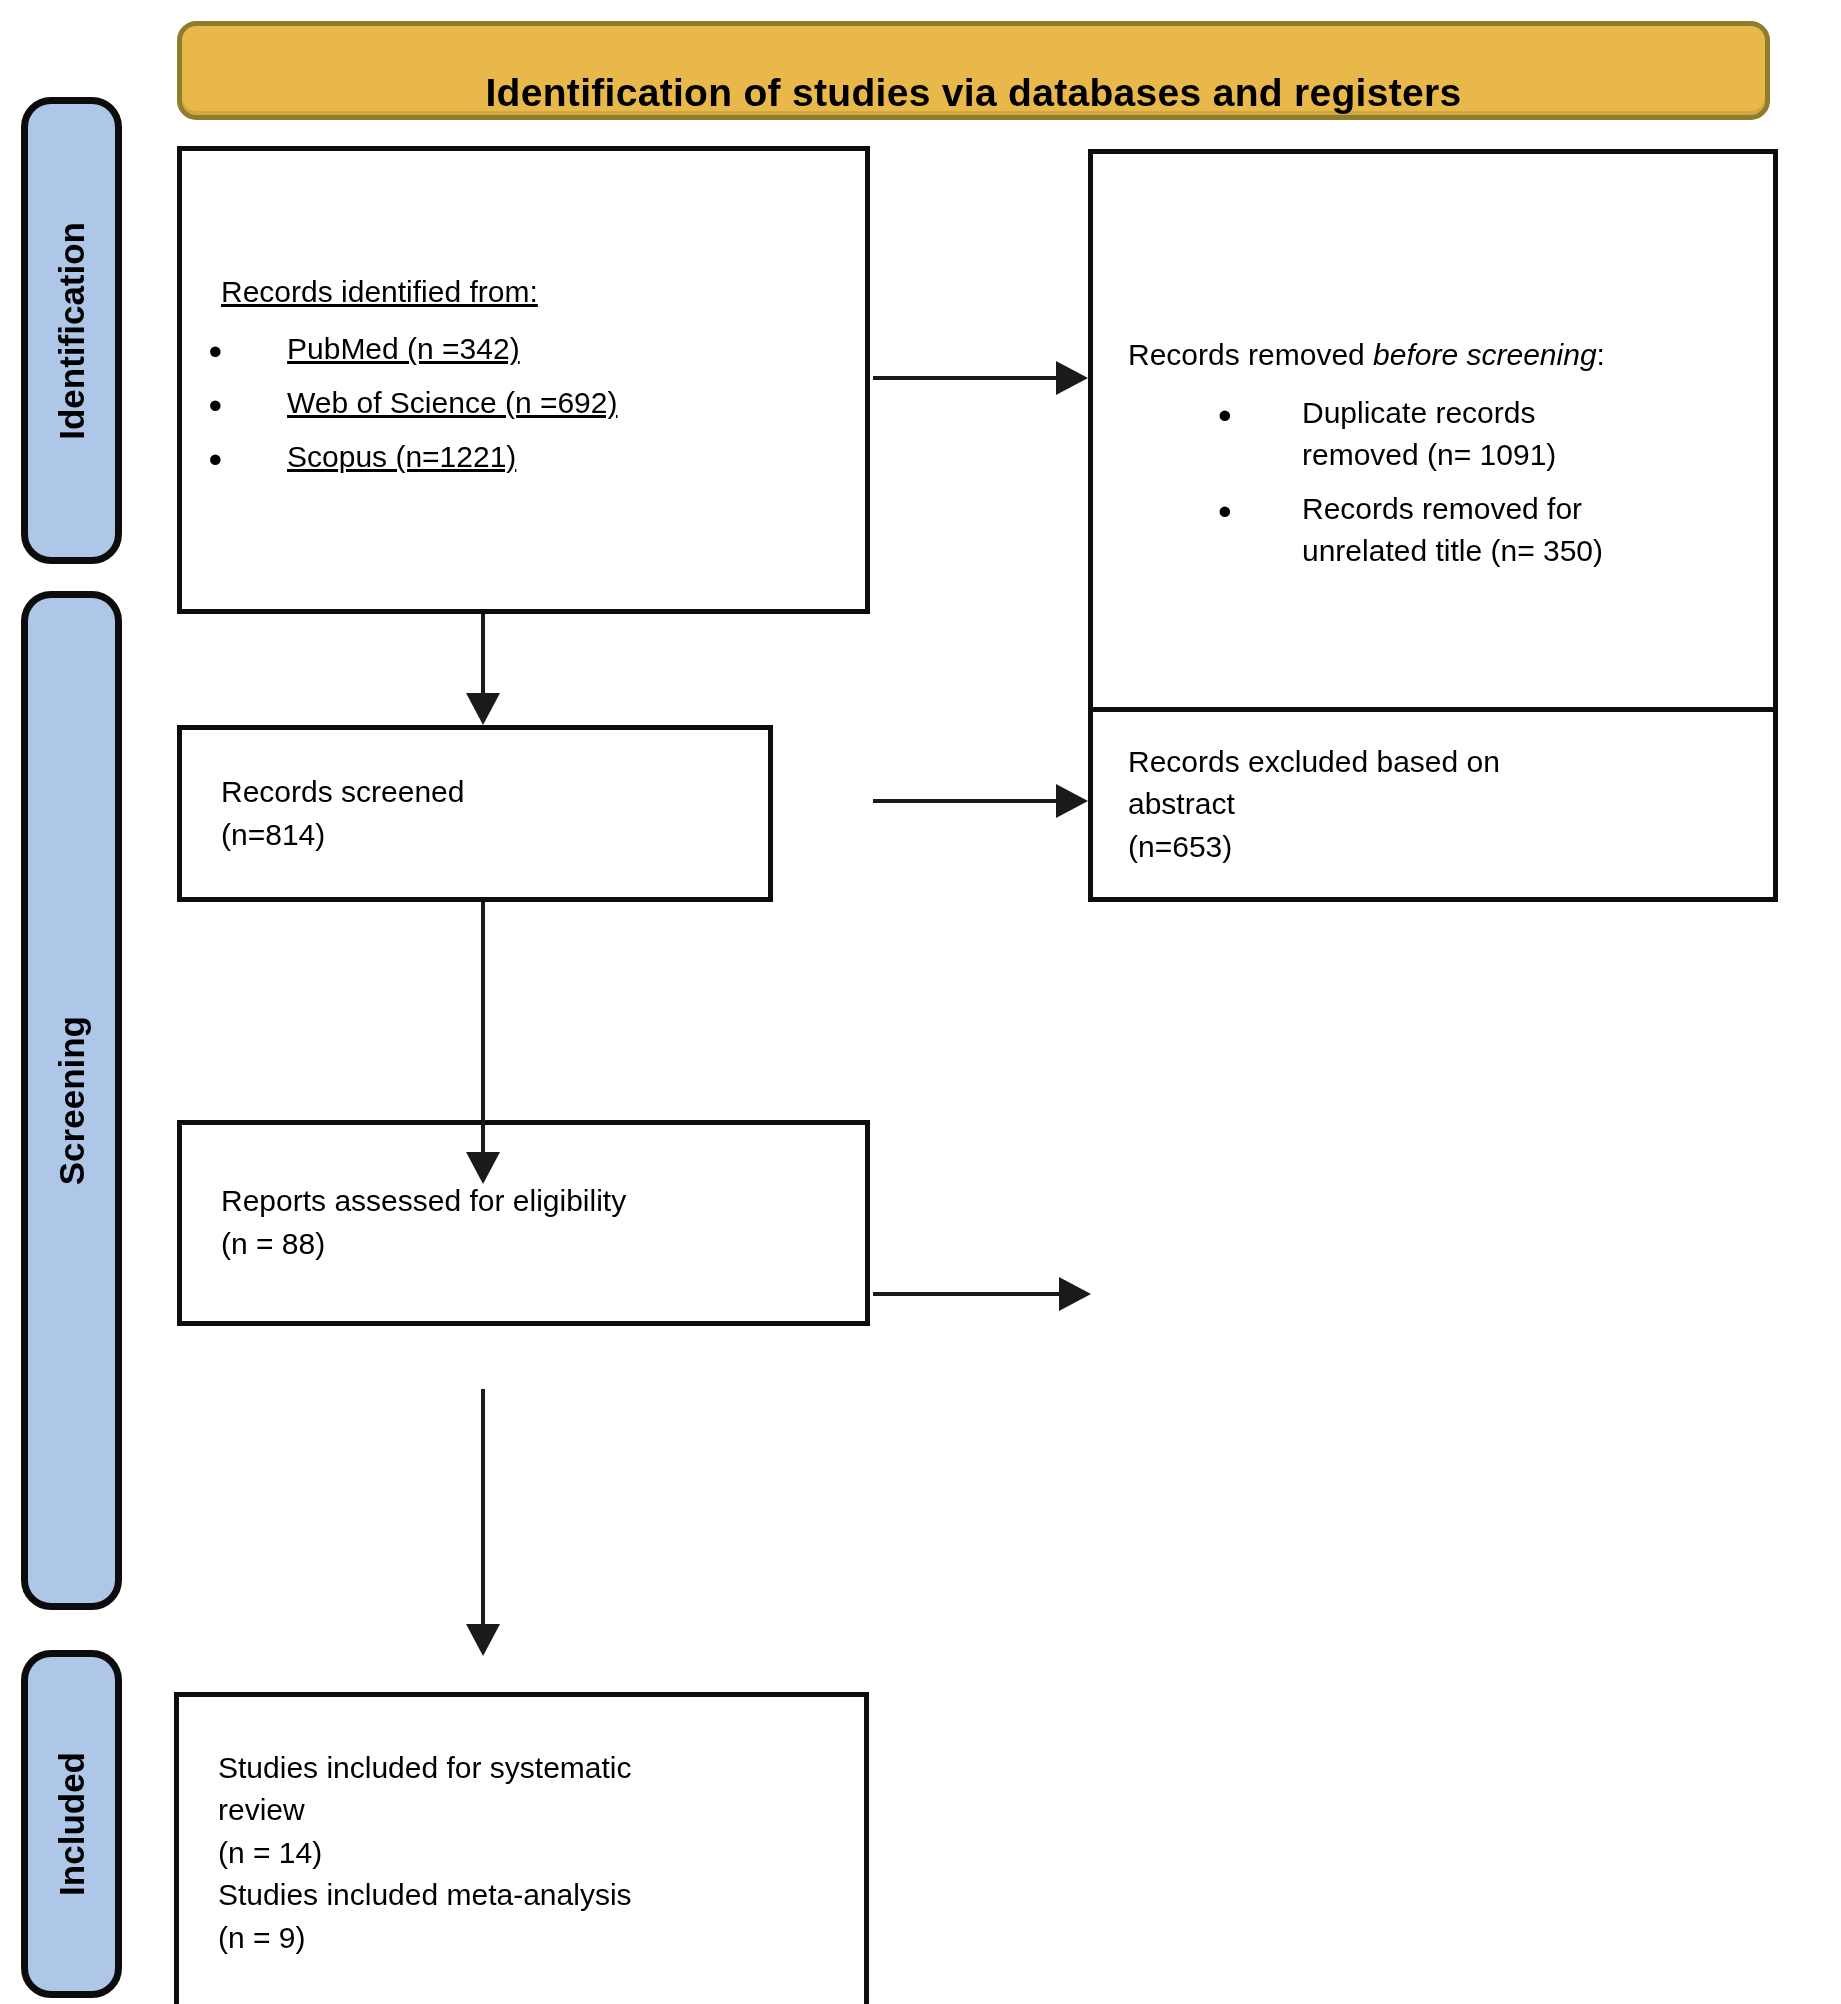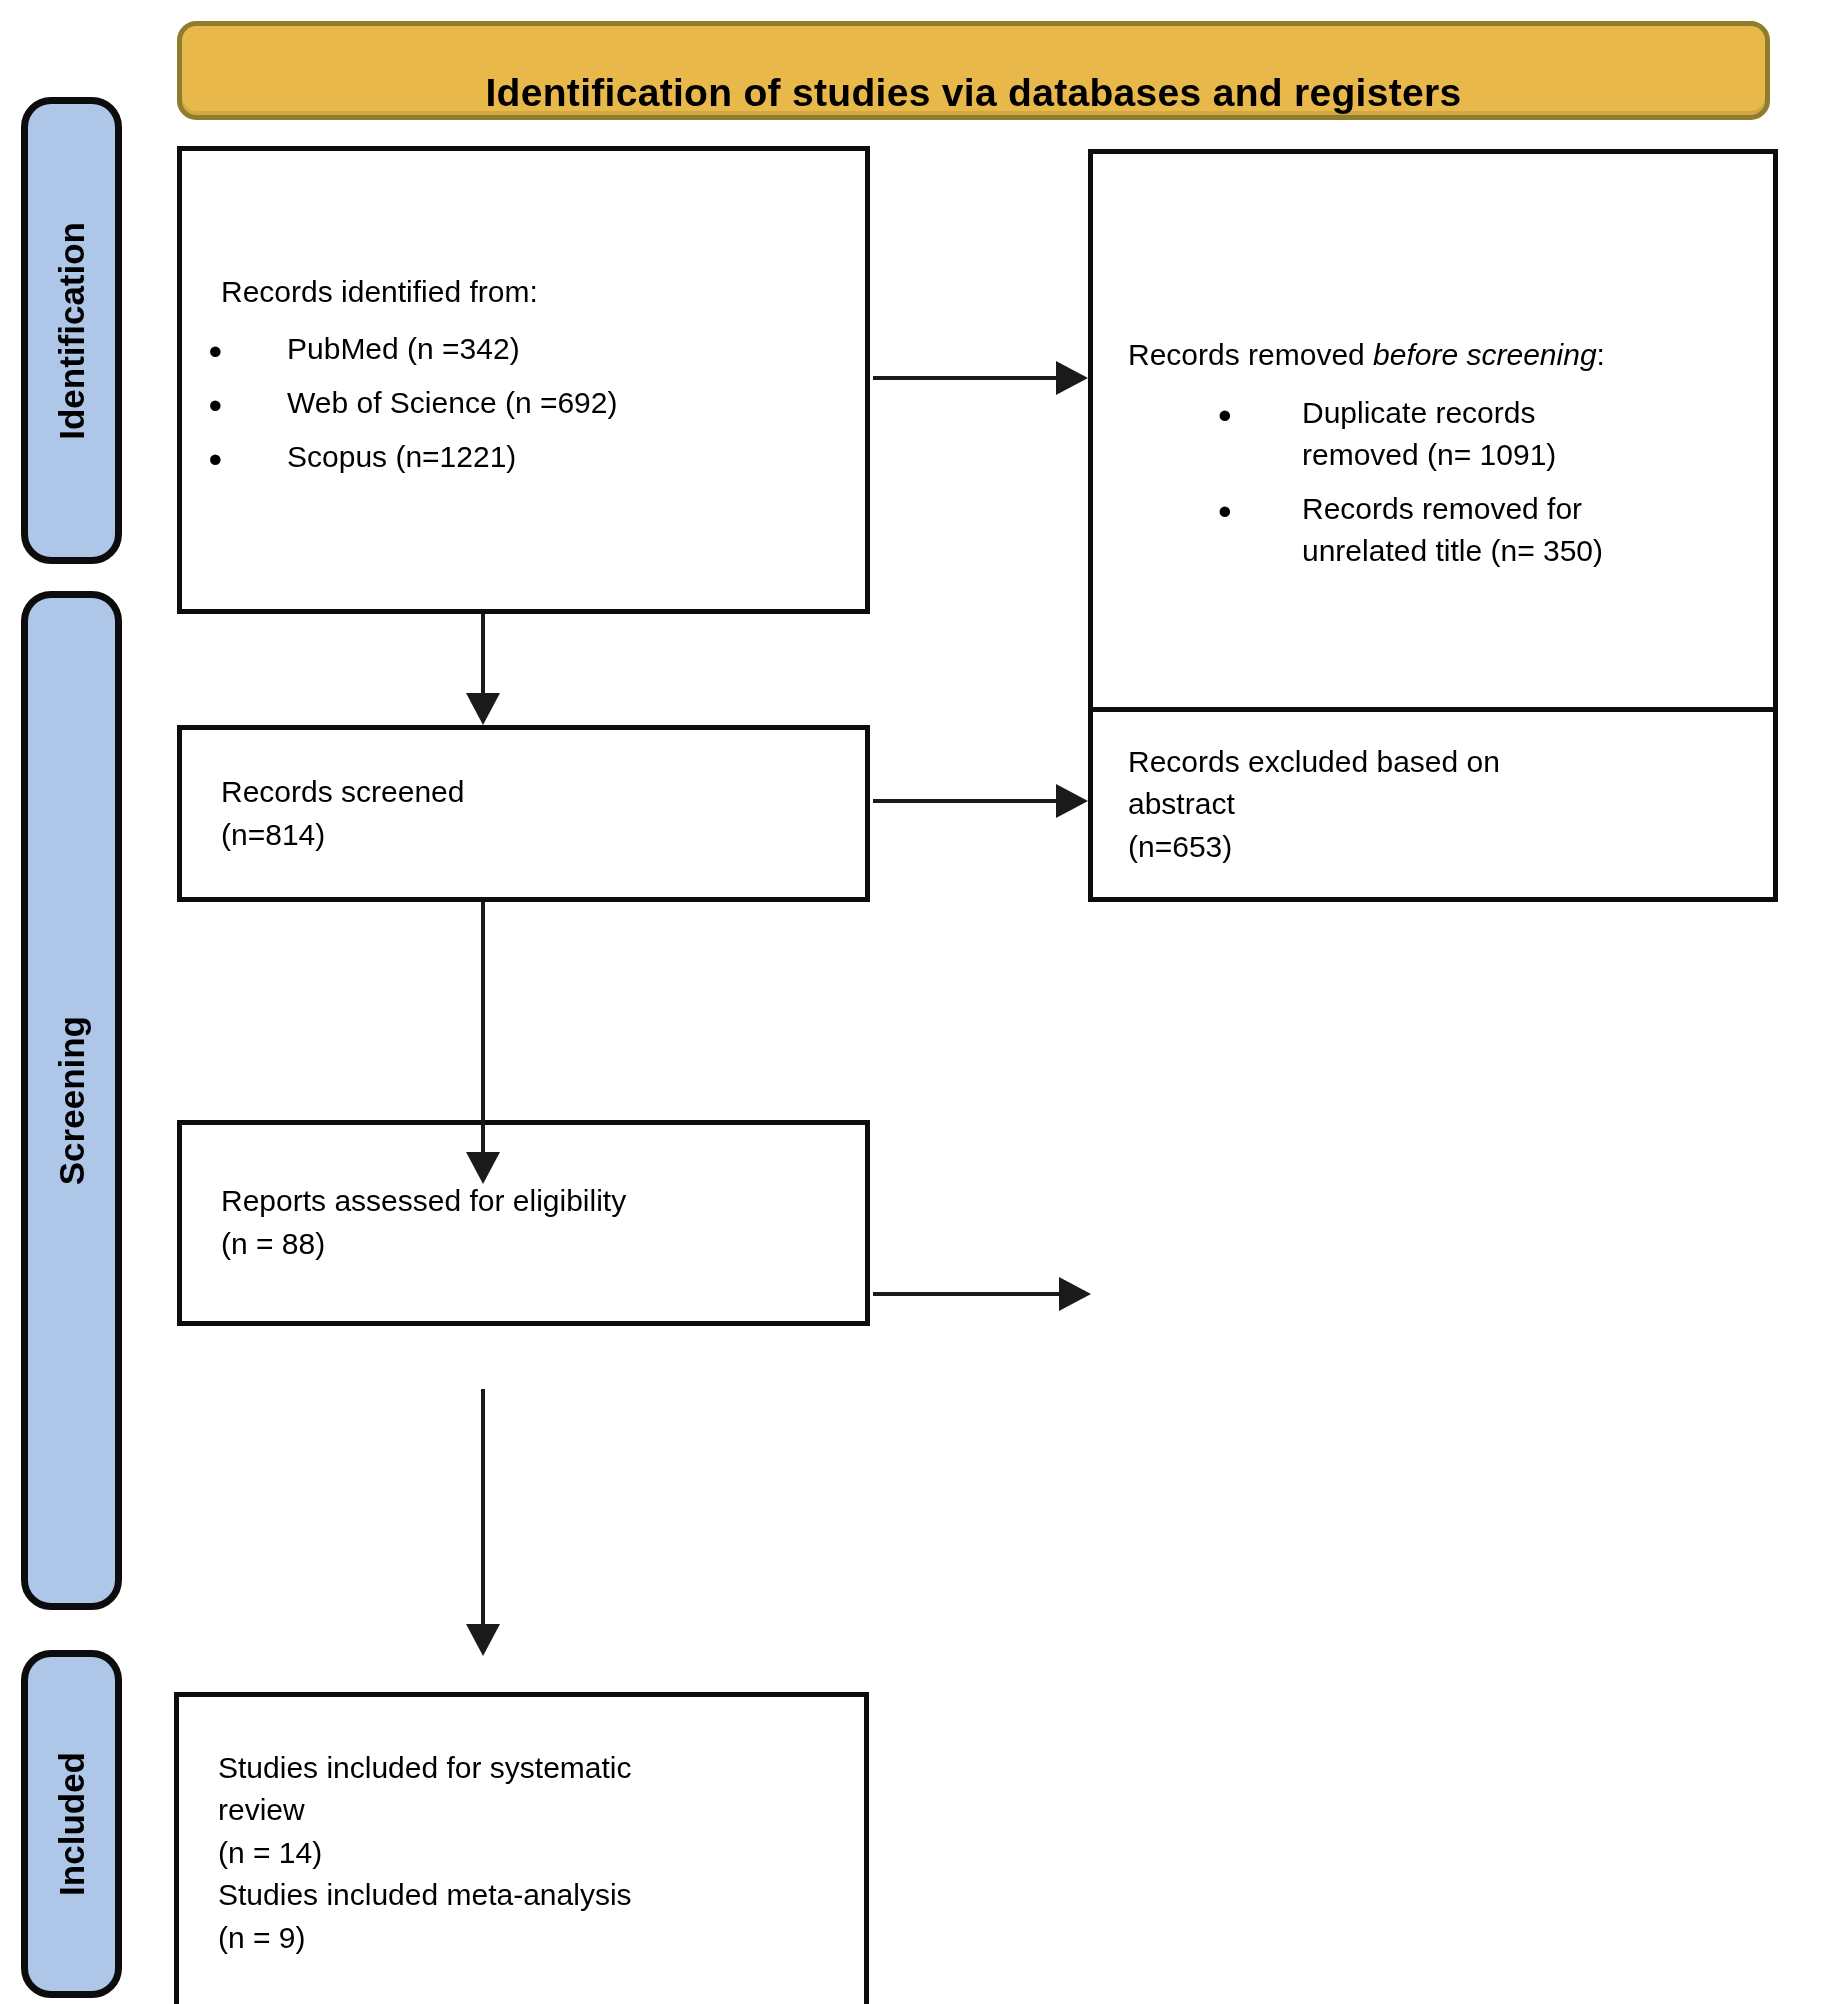--- a/index.html
+++ b/index.html
@@ -28,23 +28,23 @@
   .stage-identification{top:97px;height:467px;}
   .stage-screening{top:591px;height:1019px;}
   .stage-included{top:1650px;height:348px;}
   
   .fbox{
     position:absolute;background:#ffffff;border:5.5px solid #0D0D0D;box-sizing:border-box;
     display:flex;flex-direction:column;justify-content:center;
     font-size:30px;line-height:1.42;
   }
   .fbox .plain{white-space:pre-line;}
-  .box-records-identified{left:177px;top:146px;width:693px;height:468px;padding:0 21px 0 39px;}
+  .box-records-identified{left:177px;top:146px;width:693px;height:468px;padding:0 21px 0 39px;text-decoration:underline;}
   .box-records-removed{left:1088px;top:149px;width:690px;height:608px;padding:12px 18px 0 35px;}
-  .box-records-screened{left:177px;top:725px;width:693px;height:177px;padding:0 21px 0 39px;}
+  .box-records-screened{left:177px;top:725px;width:596px;height:177px;padding:0 21px 0 39px;}
   .box-records-excluded{left:1088px;top:707px;width:690px;height:195px;padding:0 18px 0 35px;}
   .box-reports-assessed{left:177px;top:1120px;width:693px;height:206px;padding:0 21px 0 39px;}
   .box-reports-excluded{left:1091px;top:1193px;width:690px;height:475px;padding:0 18px 0 35px;}
   .box-studies-included{left:174px;top:1692px;width:695px;height:322px;padding:0 21px 0 39px;}
   
   ul.blist{list-style:none;margin:4.1px 0 0 0;padding:0;}
   ul.blist li{position:relative;margin:11px 0;}
   .box-records-identified ul.blist li{padding-left:66px;}
   .box-records-identified ul.blist li::before{
     content:"\2022";position:absolute;left:-12.4px;top:-4.1px;font-size:39px;

